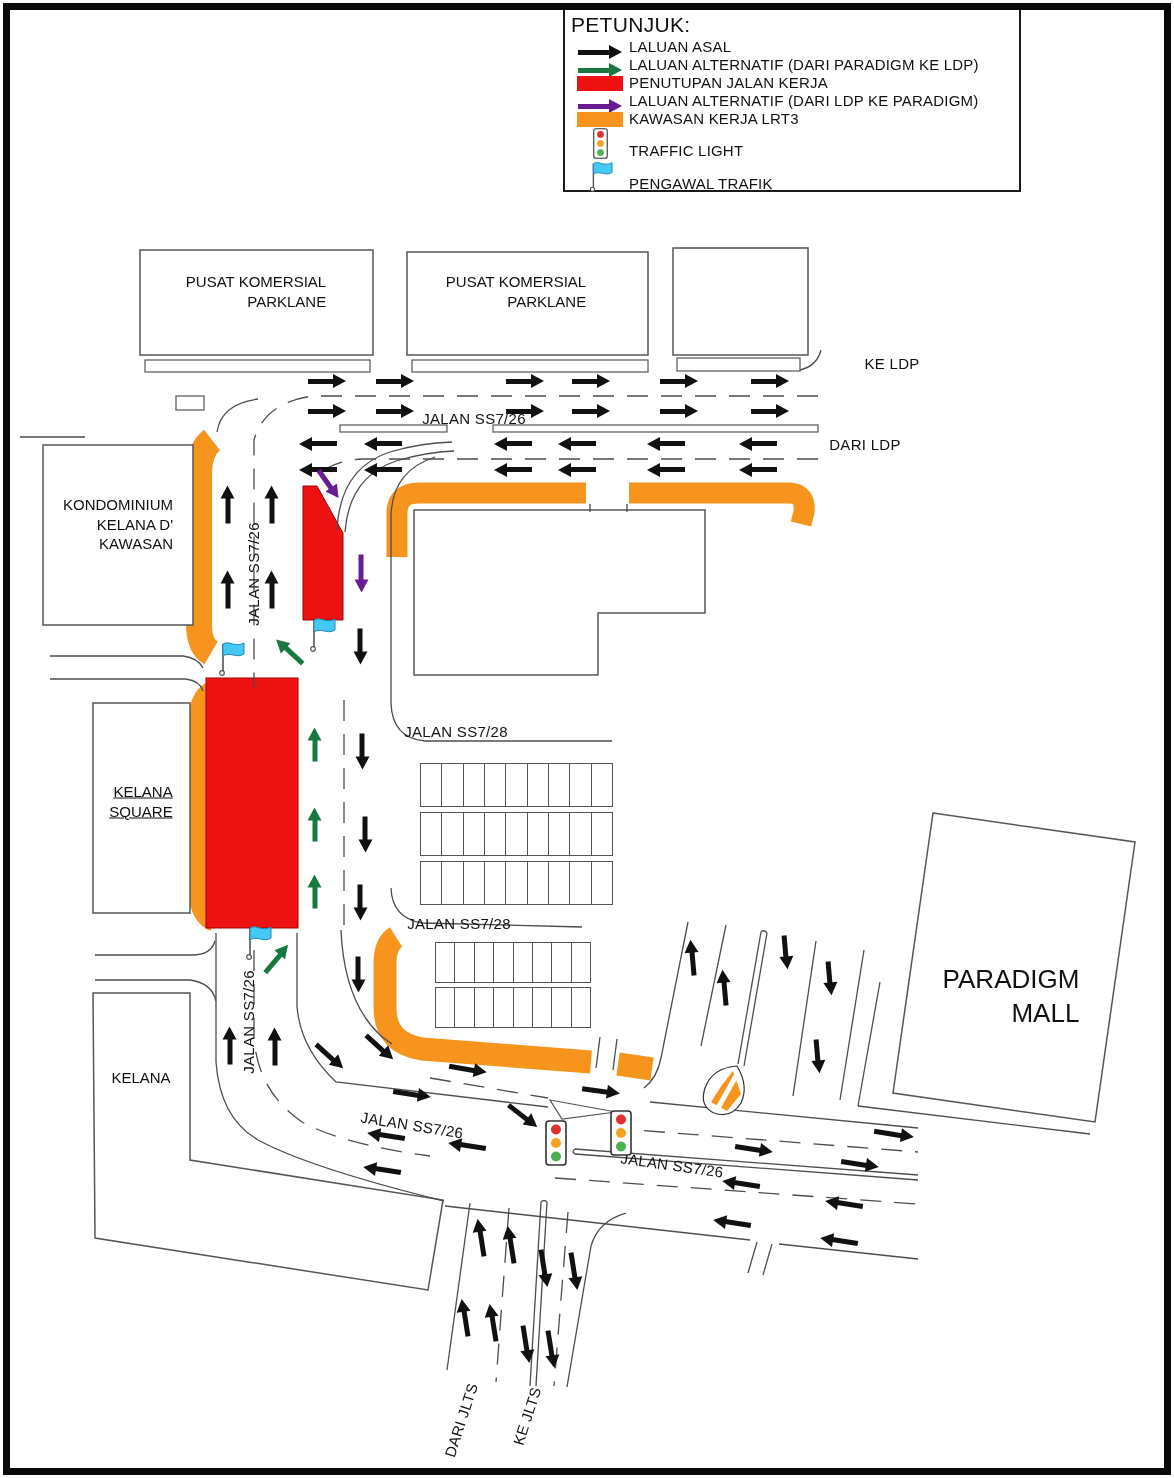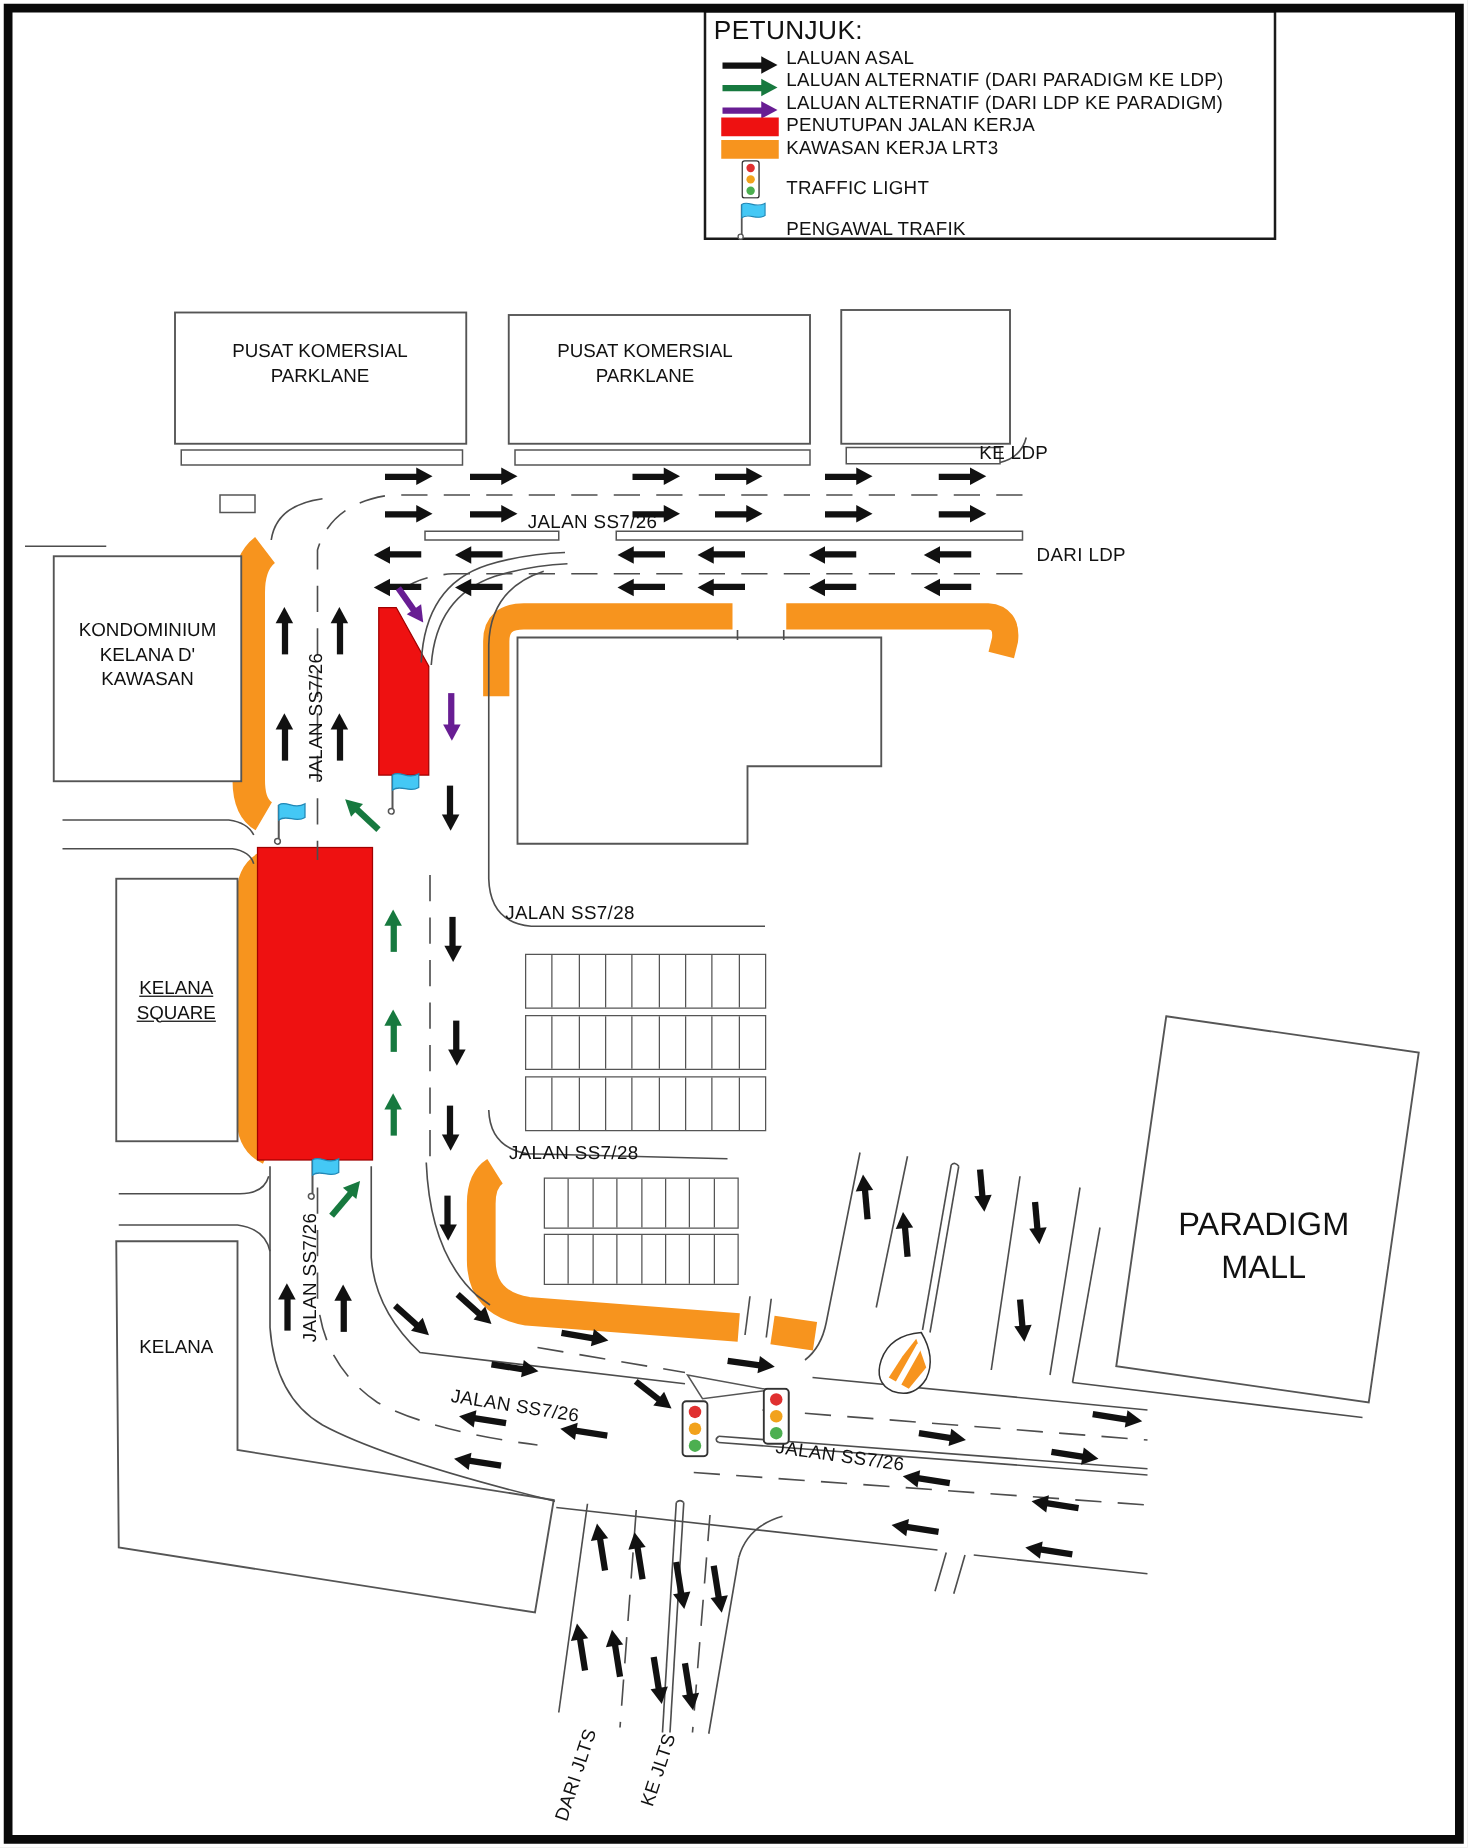--- a/index.html
+++ b/index.html
@@ -5,21 +5,21 @@
   html,body{margin:0;padding:0;background:#e8e8e8}
   .page{position:relative;width:1174px;height:1478px;background:#fff;
         font-family:"Liberation Sans",sans-serif;color:#111;overflow:hidden;margin:0 auto}
   .frame{position:absolute;inset:3px;border:7px solid #0a0a0a;pointer-events:none;z-index:50}
   svg.map{position:absolute;left:0;top:0;z-index:1}
   .layer{position:absolute;inset:0;z-index:5}
   .arrow{position:absolute;height:5px;background:currentColor}
   .arrow:after{content:"";position:absolute;right:-12px;top:-5px;width:0;height:0;
      border-left:13px solid currentColor;border-top:7.5px solid transparent;border-bottom:7.5px solid transparent}
   .road-label{position:absolute;font-size:15px;white-space:nowrap;transform:translate(-50%,-50%);letter-spacing:.3px;z-index:6}
-  .bldg-label{position:absolute;font-size:15px;text-align:center;transform:translate(-50%,-50%);
+  .bldg-label{position:absolute;font-size:15px;text-align:right;transform:translate(-50%,-50%);
      line-height:1.3;white-space:nowrap;z-index:6}
   .flagbox,.tlbox{position:absolute;z-index:7}
   .prow{position:absolute;display:flex;background:#fff;border:1.2px solid #555;box-sizing:border-box;z-index:4}
   .pcell{flex:1;border-right:1px solid #555}
   .pcell:last-child{border-right:none}
   .legend{position:absolute;left:563px;top:8px;width:458px;height:184px;border:2px solid #1a1a1a;
      background:#fff;padding:3px 6px;box-sizing:border-box;z-index:20}
   .legend-title{font-size:21px;letter-spacing:.3px}
   .lrow{display:flex;align-items:flex-end;margin:1px 0;min-height:17px}
   .lico{width:58px;display:flex;justify-content:center;align-items:center;flex:none;position:relative}
@@ -224,21 +224,21 @@
           <circle cx="11" cy="23" r="5" fill="#f2a21c"></circle>
           <circle cx="11" cy="36.5" r="5" fill="#4caf50"></circle>
         </svg></div>
       <div class="tlbox" style="left: 610px; top: 1110px;"><svg width="22" height="46" viewBox="0 0 22 46">
           <rect x="1" y="1" width="20" height="44" rx="3" fill="#fff" stroke="#333" stroke-width="1.6"></rect>
           <circle cx="11" cy="9.5" r="5" fill="#e03030"></circle>
           <circle cx="11" cy="23" r="5" fill="#f2a21c"></circle>
           <circle cx="11" cy="36.5" r="5" fill="#4caf50"></circle>
         </svg></div>
       <div class="road-label" style="left: 474px; top: 418px; transform: translate(-50%, -50%) rotate(0deg);">JALAN SS7/26</div>
-      <div class="road-label" style="left: 811px; top: 363px; transform: translate(-50%, -50%) rotate(0deg);">KE LDP</div>
+      <div class="road-label" style="left: 892px; top: 363px; transform: translate(-50%, -50%) rotate(0deg);">KE LDP</div>
       <div class="road-label" style="left: 865px; top: 444px; transform: translate(-50%, -50%) rotate(0deg);">DARI LDP</div>
       <div class="road-label" style="left: 253px; top: 574px; transform: translate(-50%, -50%) rotate(-90deg);">JALAN SS7/26</div>
       <div class="road-label" style="left: 456px; top: 731px; transform: translate(-50%, -50%) rotate(0deg);">JALAN SS7/28</div>
       <div class="road-label" style="left: 459px; top: 923px; transform: translate(-50%, -50%) rotate(0deg);">JALAN SS7/28</div>
       <div class="road-label" style="left: 248px; top: 1022px; transform: translate(-50%, -50%) rotate(-90deg);">JALAN SS7/26</div>
       <div class="road-label" style="left: 412px; top: 1125px; transform: translate(-50%, -50%) rotate(9deg);">JALAN SS7/26</div>
       <div class="road-label" style="left: 672px; top: 1165px; transform: translate(-50%, -50%) rotate(8deg);">JALAN SS7/26</div>
       <div class="road-label" style="left: 461px; top: 1420px; transform: translate(-50%, -50%) rotate(-72deg);">DARI JLTS</div>
       <div class="road-label" style="left: 527px; top: 1416px; transform: translate(-50%, -50%) rotate(-72deg);">KE JLTS</div>
       <div class="bldg-label" style="left: 256px; top: 291px;">
@@ -330,29 +330,29 @@
           <span class="llab">LALUAN ASAL</span>
         </div>
         <div class="lrow">
           <div class="lico">
             <div class="arrow" style="color: rgb(23, 121, 63);"></div>
           </div>
           <span class="llab">LALUAN ALTERNATIF (DARI PARADIGM KE LDP)</span>
         </div>
         <div class="lrow">
           <div class="lico">
+            <div class="swatch" style="background: rgb(238, 17, 17);"></div>
+          </div>
+          <span class="llab">PENUTUPAN JALAN KERJA</span>
+        </div>
+        <div class="lrow">
+          <div class="lico">
             <div class="arrow" style="color: rgb(104, 29, 147);"></div>
           </div>
           <span class="llab">LALUAN ALTERNATIF (DARI LDP KE PARADIGM)</span>
-        </div>
-        <div class="lrow">
-          <div class="lico">
-            <div class="swatch" style="background: rgb(238, 17, 17);"></div>
-          </div>
-          <span class="llab">PENUTUPAN JALAN KERJA</span>
         </div>
         <div class="lrow">
           <div class="lico">
             <div class="swatch" style="background: rgb(247, 148, 30);"></div>
           </div>
           <span class="llab">KAWASAN KERJA LRT3</span>
         </div>
         <div class="lrow">
           <div class="lico">
             <svg width="15" height="31" viewBox="0 0 22 46">

